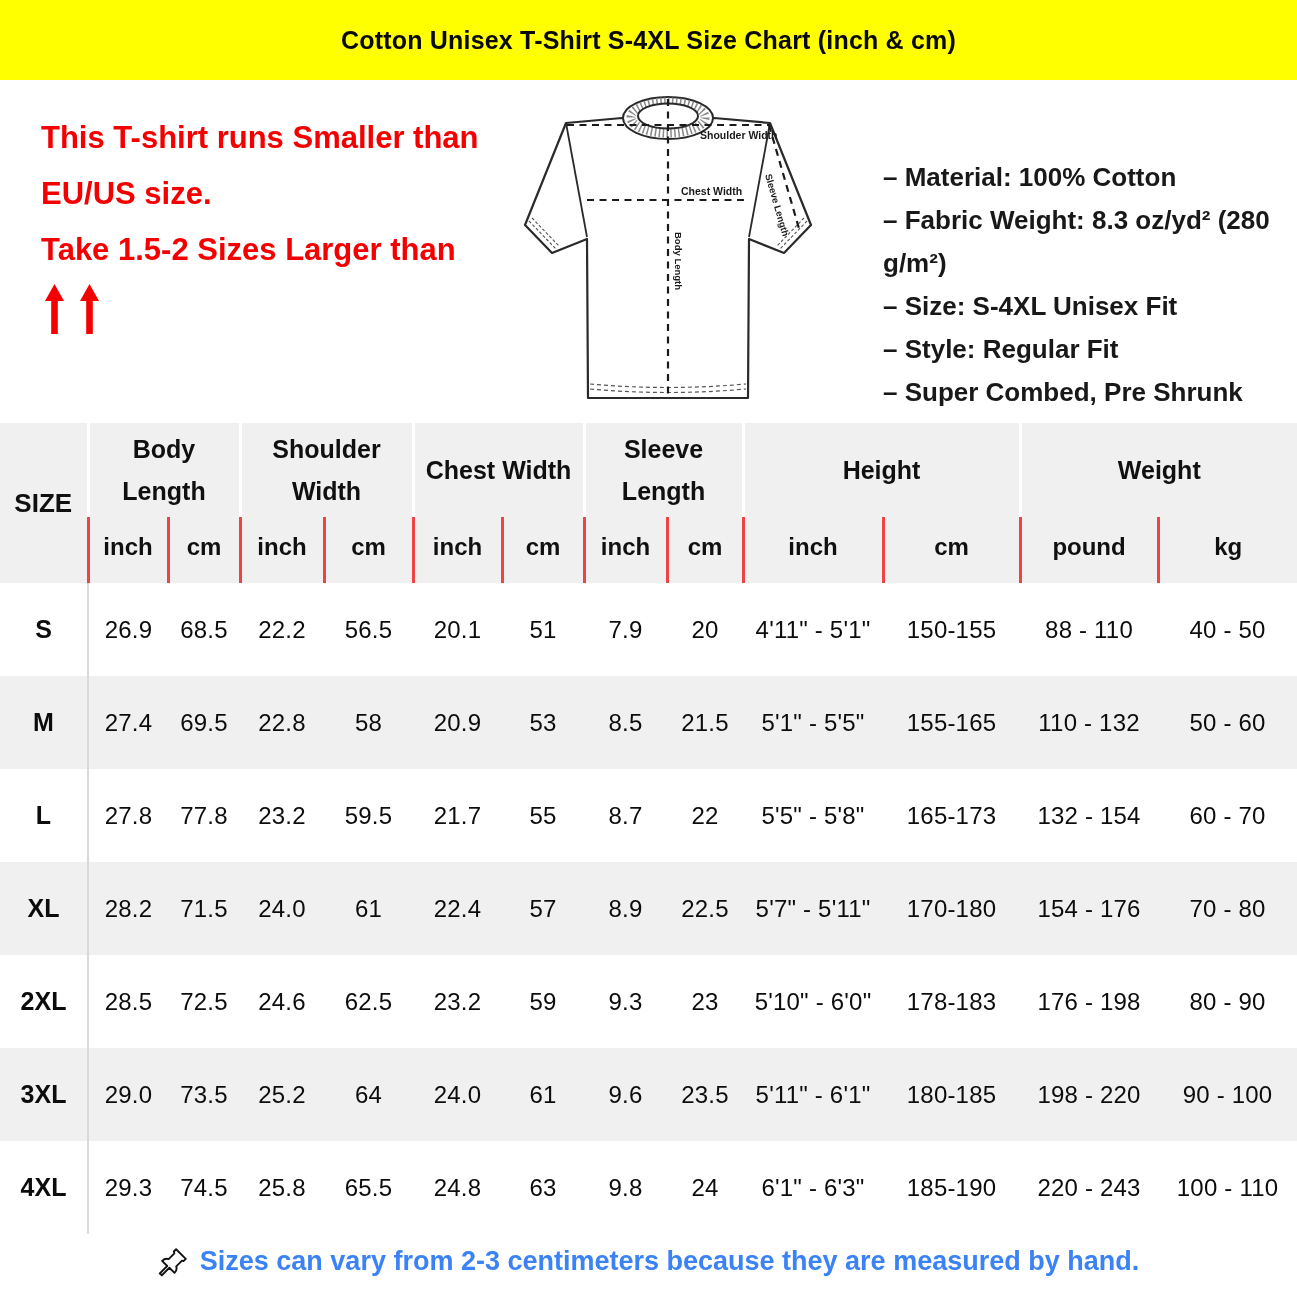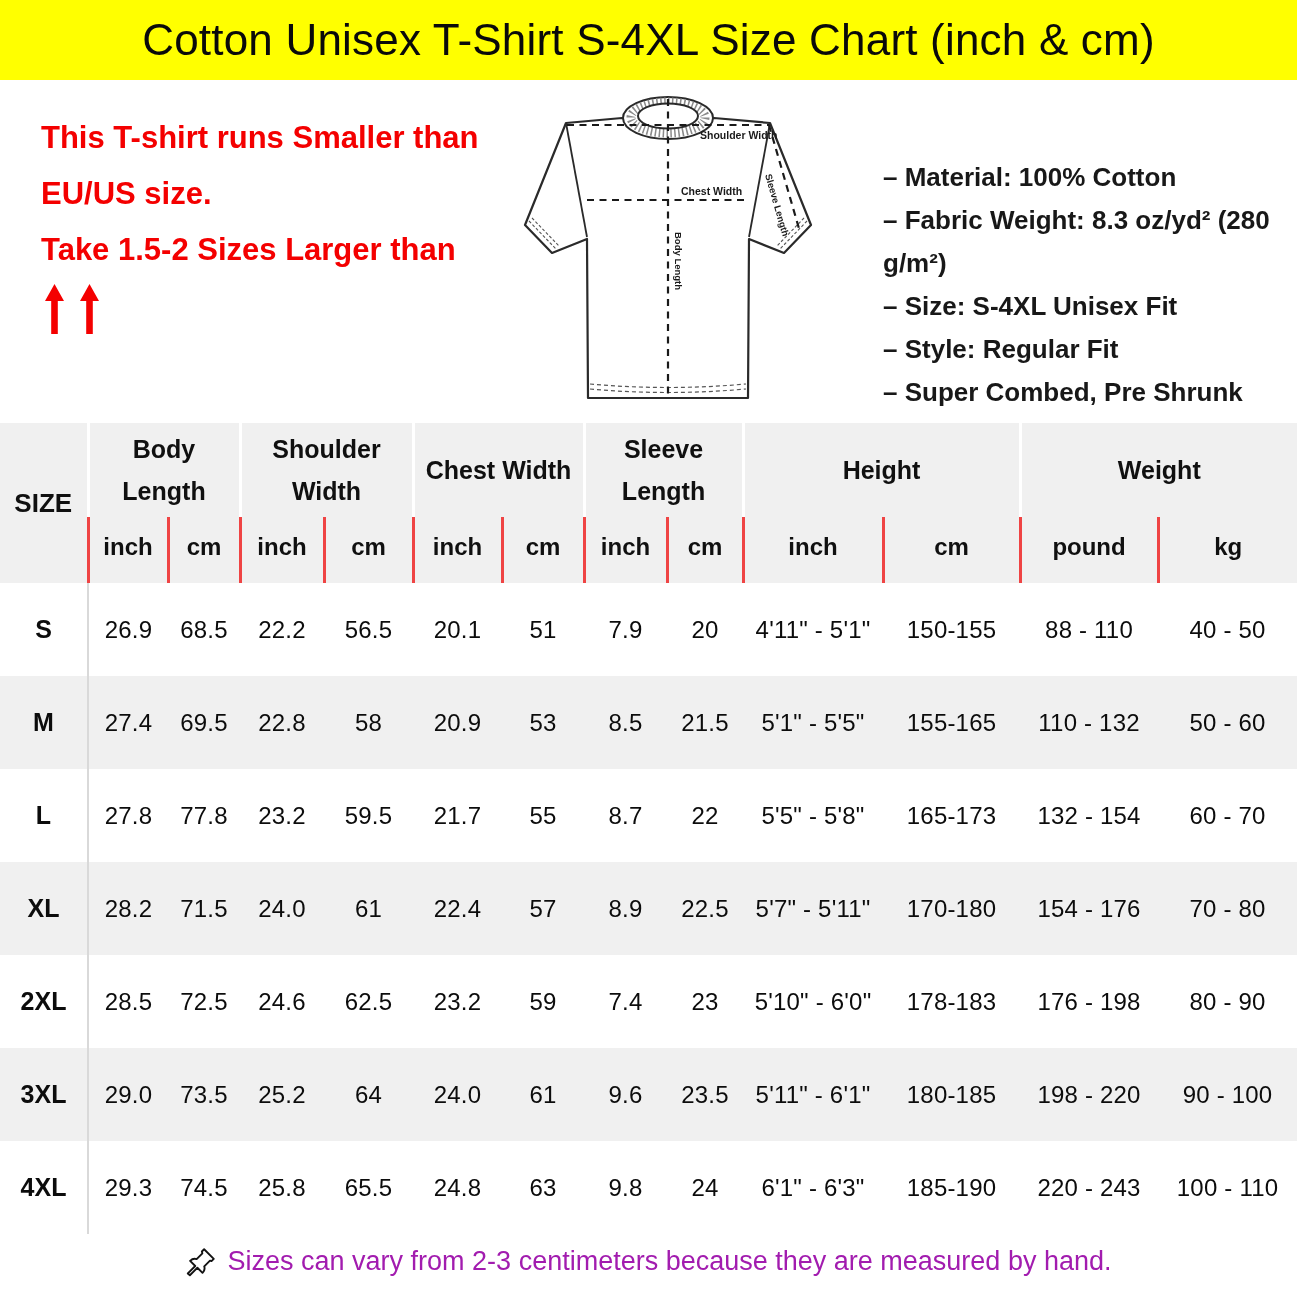--- a/index.html
+++ b/index.html
@@ -7,21 +7,21 @@
   .page {
     position:relative; width:1297px; height:1289px; background:#ffffff;
     font-family:"Liberation Sans","DejaVu Sans",sans-serif; color:#111; overflow:hidden;
   }
 
   
   .banner {
     position:absolute; left:0; top:0; width:1297px; height:80px;
     background:#FFFF00; display:flex; align-items:center; justify-content:center;
   }
-  .banner span { font-size:44px; font-weight:normal; letter-spacing:.2px; color:#0a0a0a; }
+  .banner span { font-size:25px; font-weight:bold; letter-spacing:.2px; color:#0a0a0a; }
 
   
   .fit-note {
     position:absolute; left:8px; top:110px; width:505px;
     color:#F40000; font-size:31px; font-weight:bold; line-height:56px;margin-left:33px;
   }
   .arrows { margin-top:6px; display:flex; gap:16px; padding-left:4px; height:52px; }
   .arrows svg { display:block; }
 
   
@@ -49,21 +49,21 @@
   th.unit-th { font-size:24px; font-weight:bold; border-left:3px solid #ef4444; padding-bottom:6px; }
   tbody tr { height:93px; background:#ffffff; }
   tbody tr:nth-child(even) { background:#F0F0F0; }
   tbody th { font-size:25px; font-weight:bold; color:#0c0c0c; border-right:2px solid #d9d9d9; }
   tbody td { font-size:24px; color:#0c0c0c; letter-spacing:.2px; }
 
   
   .footnote {
     position:absolute; left:0; top:1234px; width:1297px; height:55px;
     display:flex; align-items:center; justify-content:center; gap:12px;
-    font-size:27px; font-weight:400; color:#a21caf;
+    font-size:27px; font-weight:700; color:#3b82f6;
   }
   .footnote .pin svg { display:block; }
 </style>
 </head>
 <body>
 
 <div class="page">
 
   <div class="banner">
     <span>Cotton Unisex T-Shirt S-4XL Size Chart (inch &amp; cm)</span>
@@ -226,21 +226,21 @@
           <td>70 - 80</td>
         </tr>
         <tr>
           <th>2XL</th>
           <td>28.5</td>
           <td>72.5</td>
           <td>24.6</td>
           <td>62.5</td>
           <td>23.2</td>
           <td>59</td>
-          <td>7.4</td>
+          <td>9.3</td>
           <td>23</td>
           <td>5'10" - 6'0"</td>
           <td>178-183</td>
           <td>176 - 198</td>
           <td>80 - 90</td>
         </tr>
         <tr>
           <th>3XL</th>
           <td>29.0</td>
           <td>73.5</td>

